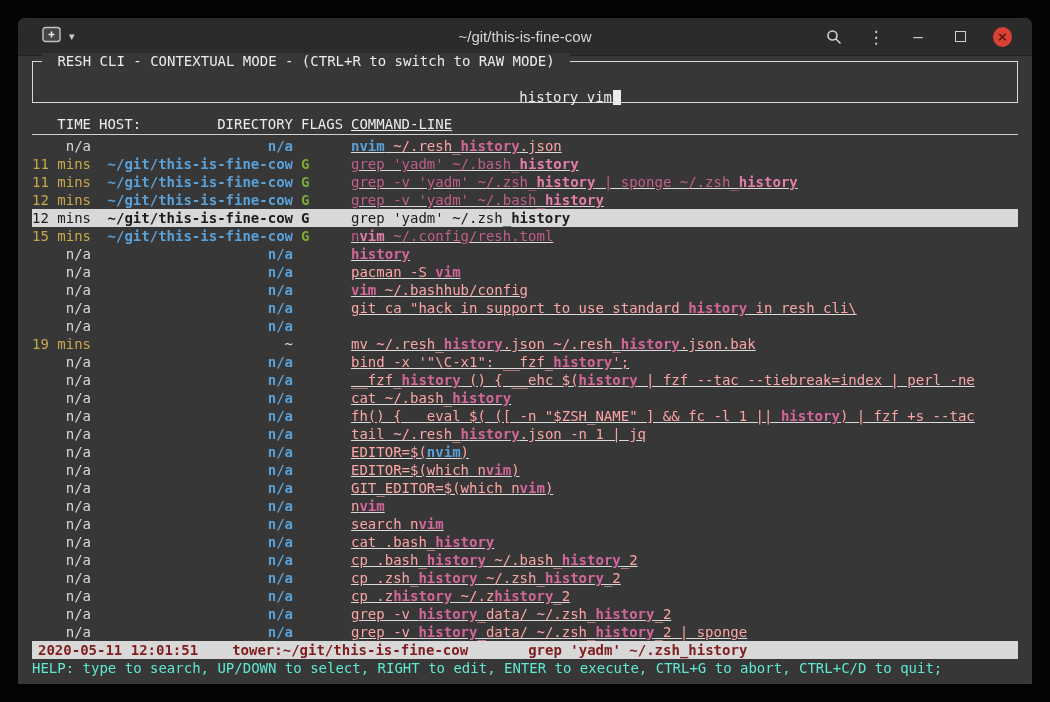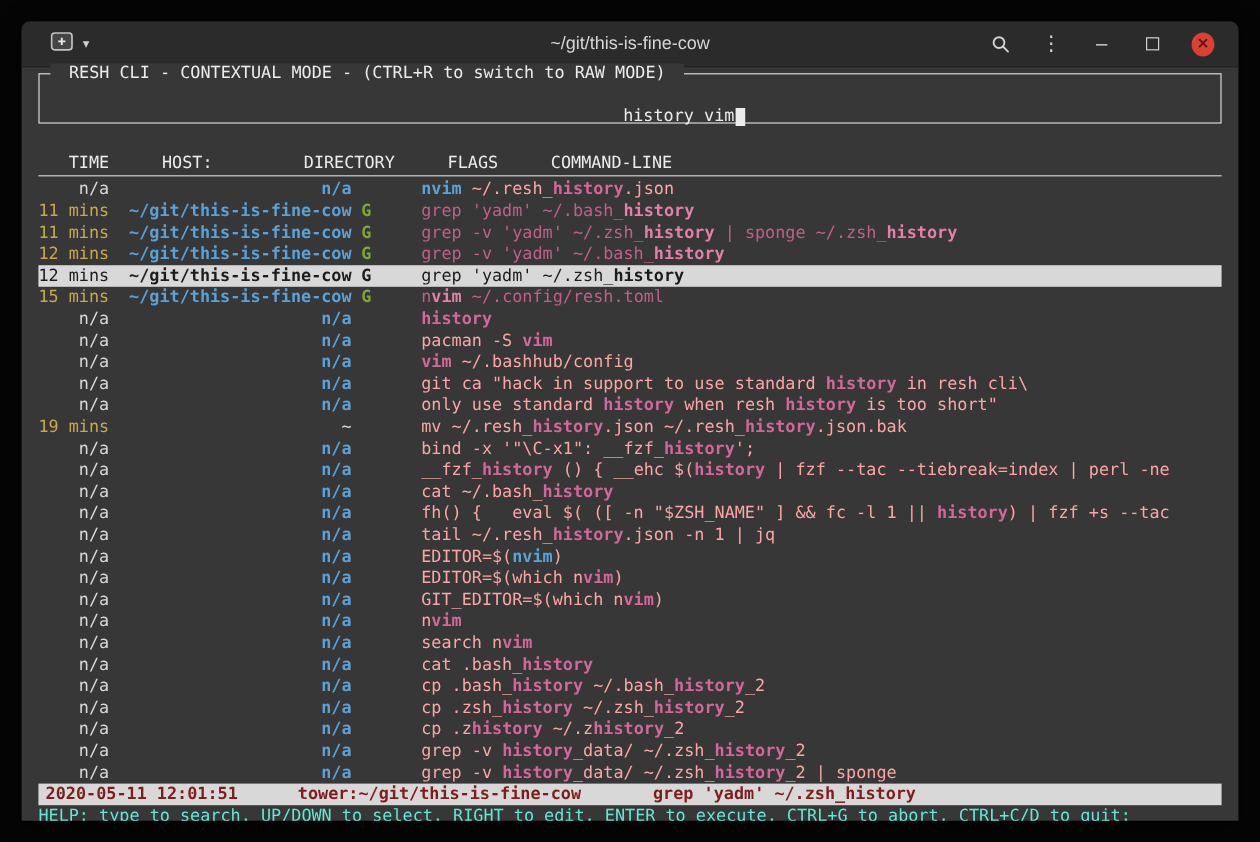--- a/index.html
+++ b/index.html
@@ -22,42 +22,42 @@
   .closebtn{width:19px;height:19px;border-radius:50%;background:#da4134;}
   .closebtn span{color:#52150f;font-size:13px;font-weight:bold;font-family:"DejaVu Sans",sans-serif;line-height:19px;}
   
   .term{padding:0 14px;color:#d9d9d9;font-size:14px;}
   .resh-box{position:relative;margin-top:5px;border:1px solid #d9d9d9;height:40px;text-align:center;}
   .resh-box-label{position:absolute;top:-9px;left:9px;background:#373737;padding:0 7px;color:#ececec;white-space:pre;}
   .query-line{padding:11px 0 0 6px;color:#ececec;white-space:pre;}
   .cursor{display:inline-block;width:8px;height:15px;background:#ececec;vertical-align:text-bottom;margin-left:1px;}
   
   .row{display:flex;height:18px;line-height:18px;white-space:pre;overflow:hidden;}
-  .hdr{margin-top:24px;border-bottom:1px solid #cfcfcf;padding-bottom:1px;margin-bottom:2px;color:#ececec;gap:36px;}
+  .hdr{margin-top:12px;border-bottom:1px solid #cfcfcf;padding-bottom:1px;margin-bottom:2px;color:#ececec;}
   .c-time{flex:none;width:59px;text-align:right;}
   .c-dir{flex:none;width:194px;text-align:right;margin-left:8px;}
   .hdr-dir{display:flex;justify-content:space-between;text-align:left;}
   .c-flags{flex:none;width:42px;margin-left:8px;}
-  .c-cmd{flex:1;margin-left:8px;overflow:hidden;}
+  .c-cmd{flex:1;margin-left:8px;overflow:hidden;text-decoration:underline;}
   .yellow{color:#c9a84c;}
   .blue{color:#5aa1d8;font-weight:bold;}
   .green{color:#7ca838;font-weight:bold;}
   .seg-w{color:#fca5a5;}
   .seg-m{color:#d3679a;font-weight:bold;}
   .seg-b{color:#5aa1d8;font-weight:bold;}
   .row.ctx .seg-w{color:#c05f8a;}
   .row.ctx .seg-m{color:#e37fa9;}
   .row.selected{background:#d8d8d8;}
   .row.selected .c-time,.row.selected .c-dir,.row.selected .c-flags,
   .row.selected .seg-w,.row.selected .seg-m,.row.selected .seg-b,
   .row.selected .blue,.row.selected .green,.row.selected .yellow{color:#1c1c1c;}
   
   .statusbar{height:18px;line-height:18px;background:#d8d8d8;color:#7f1d1d;font-weight:bold;
              display:flex;white-space:pre;padding-left:6px;overflow:hidden;}
-  .st-loc{margin-left:50px;}
+  .st-loc{margin-left:34px;}
   .st-cmd{margin-left:60px;}
   .helpline{height:18px;line-height:18px;color:#5eead4;white-space:pre;overflow:hidden;}
 </style>
 </head>
 <body>
 
 <div class="page">
   <div class="window">
 
     <div class="titlebar">
@@ -110,21 +110,21 @@
           <div class="row"><span class="c-time">n/a</span><span class="c-dir blue">n/a</span><span class="c-flags"></span><span class="c-cmd"><span class="seg-b">nvim</span><span class="seg-w"> ~/.resh_</span><span class="seg-m">history</span><span class="seg-w">.json</span></span></div>
           <div class="row ctx"><span class="c-time yellow">11 mins</span><span class="c-dir blue">~/git/this-is-fine-cow</span><span class="c-flags green">G</span><span class="c-cmd"><span class="seg-w">grep 'yadm' ~/.bash_</span><span class="seg-m">history</span></span></div>
           <div class="row ctx"><span class="c-time yellow">11 mins</span><span class="c-dir blue">~/git/this-is-fine-cow</span><span class="c-flags green">G</span><span class="c-cmd"><span class="seg-w">grep -v 'yadm' ~/.zsh_</span><span class="seg-m">history</span><span class="seg-w"> | sponge ~/.zsh_</span><span class="seg-m">history</span></span></div>
           <div class="row ctx"><span class="c-time yellow">12 mins</span><span class="c-dir blue">~/git/this-is-fine-cow</span><span class="c-flags green">G</span><span class="c-cmd"><span class="seg-w">grep -v 'yadm' ~/.bash_</span><span class="seg-m">history</span></span></div>
           <div class="row selected"><span class="c-time yellow">12 mins</span><span class="c-dir blue">~/git/this-is-fine-cow</span><span class="c-flags green">G</span><span class="c-cmd"><span class="seg-w">grep 'yadm' ~/.zsh_</span><span class="seg-m">history</span></span></div>
           <div class="row ctx"><span class="c-time yellow">15 mins</span><span class="c-dir blue">~/git/this-is-fine-cow</span><span class="c-flags green">G</span><span class="c-cmd"><span class="seg-w">n</span><span class="seg-m">vim</span><span class="seg-w"> ~/.config/resh.toml</span></span></div>
           <div class="row"><span class="c-time">n/a</span><span class="c-dir blue">n/a</span><span class="c-flags"></span><span class="c-cmd"><span class="seg-m">history</span></span></div>
           <div class="row"><span class="c-time">n/a</span><span class="c-dir blue">n/a</span><span class="c-flags"></span><span class="c-cmd"><span class="seg-w">pacman -S </span><span class="seg-m">vim</span></span></div>
           <div class="row"><span class="c-time">n/a</span><span class="c-dir blue">n/a</span><span class="c-flags"></span><span class="c-cmd"><span class="seg-m">vim</span><span class="seg-w"> ~/.bashhub/config</span></span></div>
           <div class="row"><span class="c-time">n/a</span><span class="c-dir blue">n/a</span><span class="c-flags"></span><span class="c-cmd"><span class="seg-w">git ca "hack in support to use standard </span><span class="seg-m">history</span><span class="seg-w"> in resh cli\</span></span></div>
-          <div class="row"><span class="c-time">n/a</span><span class="c-dir blue">n/a</span><span class="c-flags"></span><span class="c-cmd"><span class="seg-w">only use standard </span><span class="seg-m">history</span><span class="seg-w"> when resh </span><span class="seg-m">history</span><span class="seg-w"> is too short"</span></span></div>
+          <div class="row"><span class="c-time">n/a</span><span class="c-dir blue">n/a</span><span class="c-flags"></span></div>
           <div class="row"><span class="c-time yellow">19 mins</span><span class="c-dir">~</span><span class="c-flags"></span><span class="c-cmd"><span class="seg-w">mv ~/.resh_</span><span class="seg-m">history</span><span class="seg-w">.json ~/.resh_</span><span class="seg-m">history</span><span class="seg-w">.json.bak</span></span></div>
           <div class="row"><span class="c-time">n/a</span><span class="c-dir blue">n/a</span><span class="c-flags"></span><span class="c-cmd"><span class="seg-w">bind -x '"\C-x1": __fzf_</span><span class="seg-m">history</span><span class="seg-w">';</span></span></div>
           <div class="row"><span class="c-time">n/a</span><span class="c-dir blue">n/a</span><span class="c-flags"></span><span class="c-cmd"><span class="seg-w">__fzf_</span><span class="seg-m">history</span><span class="seg-w"> () { __ehc $(</span><span class="seg-m">history</span><span class="seg-w"> | fzf --tac --tiebreak=index | perl -ne</span></span></div>
           <div class="row"><span class="c-time">n/a</span><span class="c-dir blue">n/a</span><span class="c-flags"></span><span class="c-cmd"><span class="seg-w">cat ~/.bash_</span><span class="seg-m">history</span></span></div>
           <div class="row"><span class="c-time">n/a</span><span class="c-dir blue">n/a</span><span class="c-flags"></span><span class="c-cmd"><span class="seg-w">fh() {   eval $( ([ -n "$ZSH_NAME" ] &amp;&amp; fc -l 1 || </span><span class="seg-m">history</span><span class="seg-w">) | fzf +s --tac</span></span></div>
           <div class="row"><span class="c-time">n/a</span><span class="c-dir blue">n/a</span><span class="c-flags"></span><span class="c-cmd"><span class="seg-w">tail ~/.resh_</span><span class="seg-m">history</span><span class="seg-w">.json -n 1 | jq</span></span></div>
           <div class="row"><span class="c-time">n/a</span><span class="c-dir blue">n/a</span><span class="c-flags"></span><span class="c-cmd"><span class="seg-w">EDITOR=$(</span><span class="seg-b">nvim</span><span class="seg-w">)</span></span></div>
           <div class="row"><span class="c-time">n/a</span><span class="c-dir blue">n/a</span><span class="c-flags"></span><span class="c-cmd"><span class="seg-w">EDITOR=$(which n</span><span class="seg-m">vim</span><span class="seg-w">)</span></span></div>
           <div class="row"><span class="c-time">n/a</span><span class="c-dir blue">n/a</span><span class="c-flags"></span><span class="c-cmd"><span class="seg-w">GIT_EDITOR=$(which n</span><span class="seg-m">vim</span><span class="seg-w">)</span></span></div>
           <div class="row"><span class="c-time">n/a</span><span class="c-dir blue">n/a</span><span class="c-flags"></span><span class="c-cmd"><span class="seg-w">n</span><span class="seg-m">vim</span></span></div>

